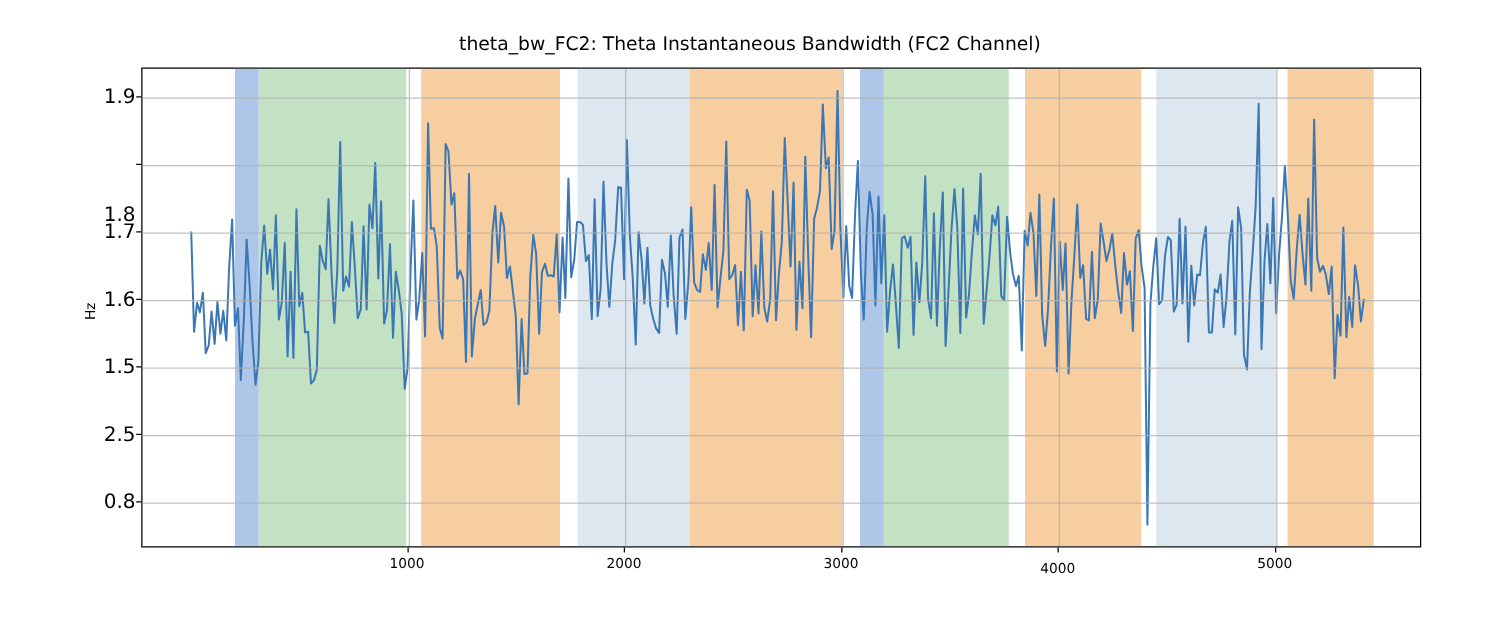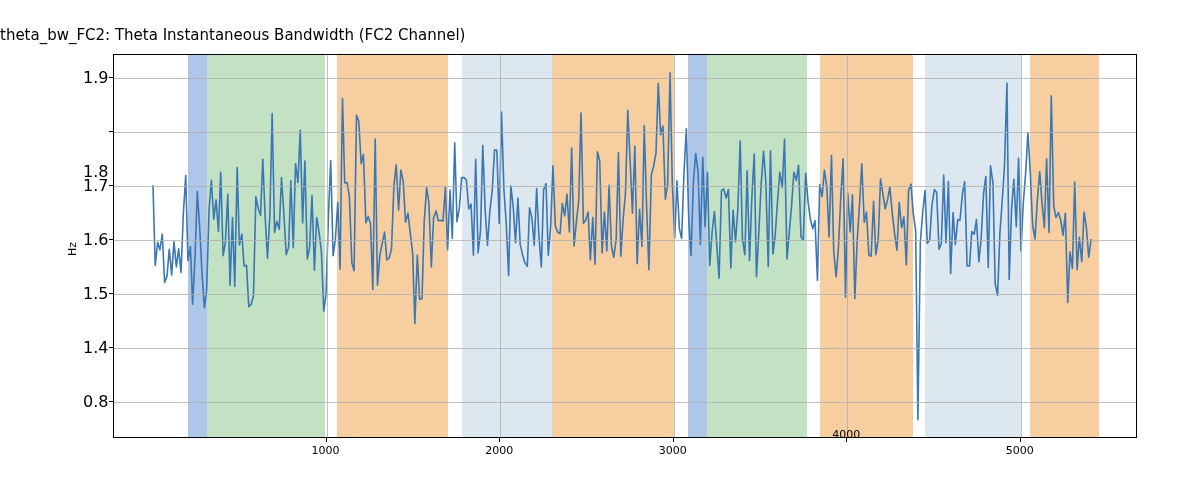--- a/index.html
+++ b/index.html
@@ -14,21 +14,21 @@
   }
   .figure {
     position: relative;
     width: 1200px;
     height: 500px;
   }
   .title {
     position: absolute;
     left: 0;
     width: 100%;
-    text-align: left;
+    text-align: center;
     top: 26px;
     font-size: 15px;
   }
   .axes {
     position: absolute;
     left: 113px;
     top: 54px;
     width: 1024px;
     height: 384px;
     border: 1px solid #000000;
@@ -140,27 +140,27 @@
   <div class="ylabel" style="left:66px; top:256px;">Hz</div>
 
   <div id="tick-container">
       <div class="tick-mark-x" style="left: 325.61px; top: 438px;"></div>
       <div class="tick-x" style="left: 325.61px; top: 444px;">1000</div>
       <div class="tick-mark-x" style="left: 499.169px; top: 438px;"></div>
       <div class="tick-x" style="left: 499.169px; top: 444px;">2000</div>
       <div class="tick-mark-x" style="left: 672.729px; top: 438px;"></div>
       <div class="tick-x" style="left: 672.729px; top: 444px;">3000</div>
       <div class="tick-mark-x" style="left: 846.288px; top: 438px;"></div>
-      <div class="tick-x" style="left: 846.288px; top: 428px;">4000</div>
+      <div class="tick-x" style="left: 846.288px; top: 448px;">4000</div>
       <div class="tick-mark-x" style="left: 1019.85px; top: 438px;"></div>
       <div class="tick-x" style="left: 1019.85px; top: 444px;">5000</div>
       <div class="tick-mark-y" style="left: 109px; top: 401.223px;"></div>
       <div class="tick-y" style="left: 83px; width: 24px; top: 401.223px;">0.8</div>
       <div class="tick-mark-y" style="left: 109px; top: 347.138px;"></div>
-      <div class="tick-y" style="left: 83px; width: 24px; top: 347.138px;">1.4</div>
+      <div class="tick-y" style="left: 83px; width: 24px; top: 347.138px;">2.5</div>
       <div class="tick-mark-y" style="left: 109px; top: 293.054px;"></div>
       <div class="tick-y" style="left: 83px; width: 24px; top: 293.054px;">1.5</div>
       <div class="tick-mark-y" style="left: 109px; top: 238.969px;"></div>
       <div class="tick-y" style="left: 83px; width: 24px; top: 238.969px;">1.6</div>
       <div class="tick-mark-y" style="left: 109px; top: 184.885px;"></div>
       <div class="tick-y" style="left: 83px; width: 24px; top: 184.885px;">1.7</div>
       <div class="tick-mark-y" style="left: 109px; top: 130.8px;"></div>
       <div class="tick-y" style="left: 83px; width: 24px; top: 130.8px; margin-top: 40px;">1.8</div>
       <div class="tick-mark-y" style="left: 109px; top: 76.7155px;"></div>
       <div class="tick-y" style="left: 83px; width: 24px; top: 76.7155px;">1.9</div>

